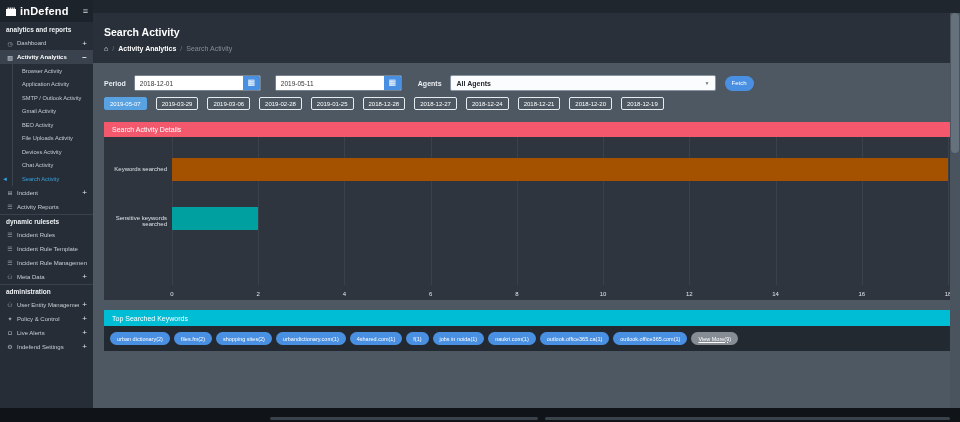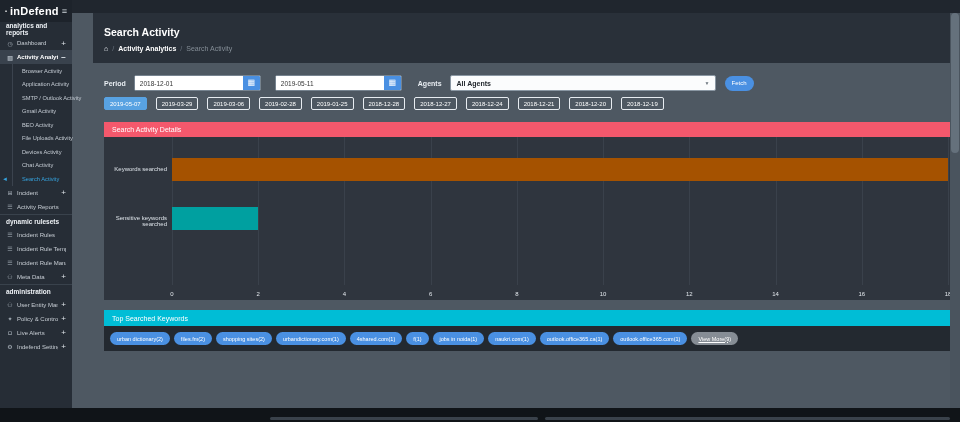--- a/index.html
+++ b/index.html
@@ -3,21 +3,21 @@
 <meta charset="utf-8">
 <style>
   * { margin:0; padding:0; box-sizing:border-box; }
   body { background:#20262e; font-family:"Liberation Sans", sans-serif; }
   .screen { position:relative; width:960px; height:422px; background:#4e5862; overflow:hidden; }
 
   
   .topbar { position:absolute; left:0; top:0; right:0; height:13px; background:#20262e; }
 
   
-  .sidebar { position:absolute; left:0; top:0; width:72px; height:408px; background:#262d36; z-index:5; }
+  .sidebar { position:absolute; left:0; top:0; width:93px; height:408px; background:#262d36; z-index:5; }
   .logo-bar { height:22px; background:#1d232b; display:flex; align-items:center; padding:0 5px; gap:3px; }
   .logo-text { color:#fff; font-weight:bold; font-size:11px; letter-spacing:.2px; }
   .hamburger { margin-left:auto; color:#cfd6dd; font-size:9px; cursor:pointer; }
   .nav { color:#c7cdd4; }
   .sec-title { height:14px; display:flex; align-items:center; padding:0 6px; font-size:6.5px; font-weight:bold; color:#eef2f6; }
   .sec-title.bordered { border-top:1px solid #39424c; }
   .item { height:14px; display:flex; align-items:center; padding:0 6px; gap:3px; font-size:6px; cursor:pointer; }
   .item .nav-ic { width:8px; font-size:6px; color:#aab3bc; text-align:center; flex:none; }
   .item .lbl { white-space:nowrap; overflow:hidden; }
   .item .expand { margin-left:auto; font-size:8px; color:#dfe5ea; }

